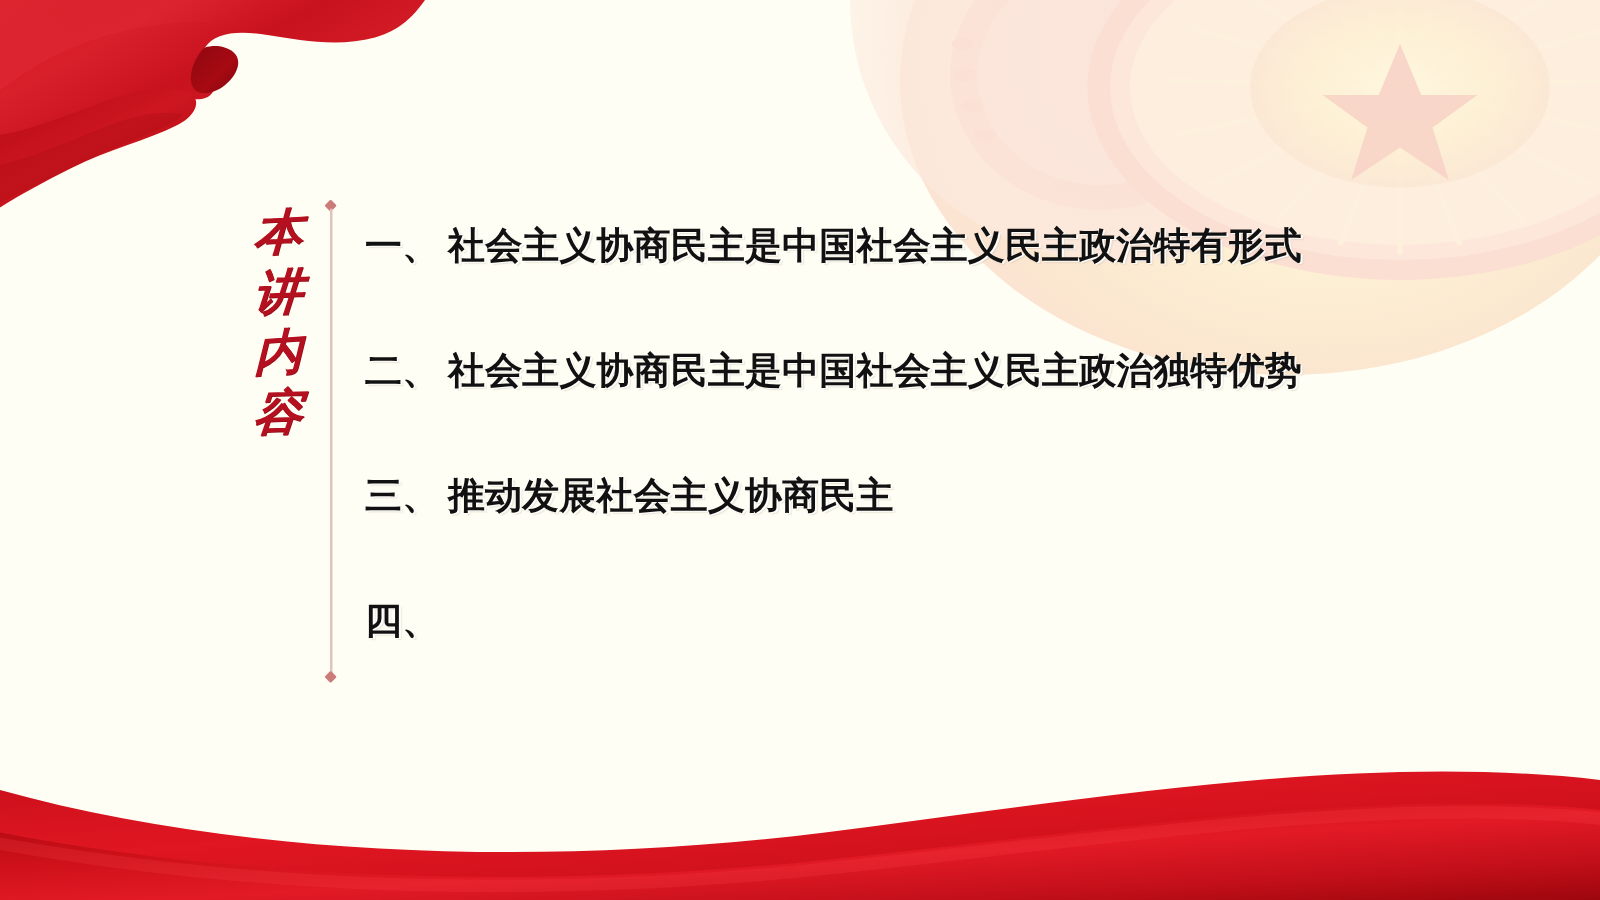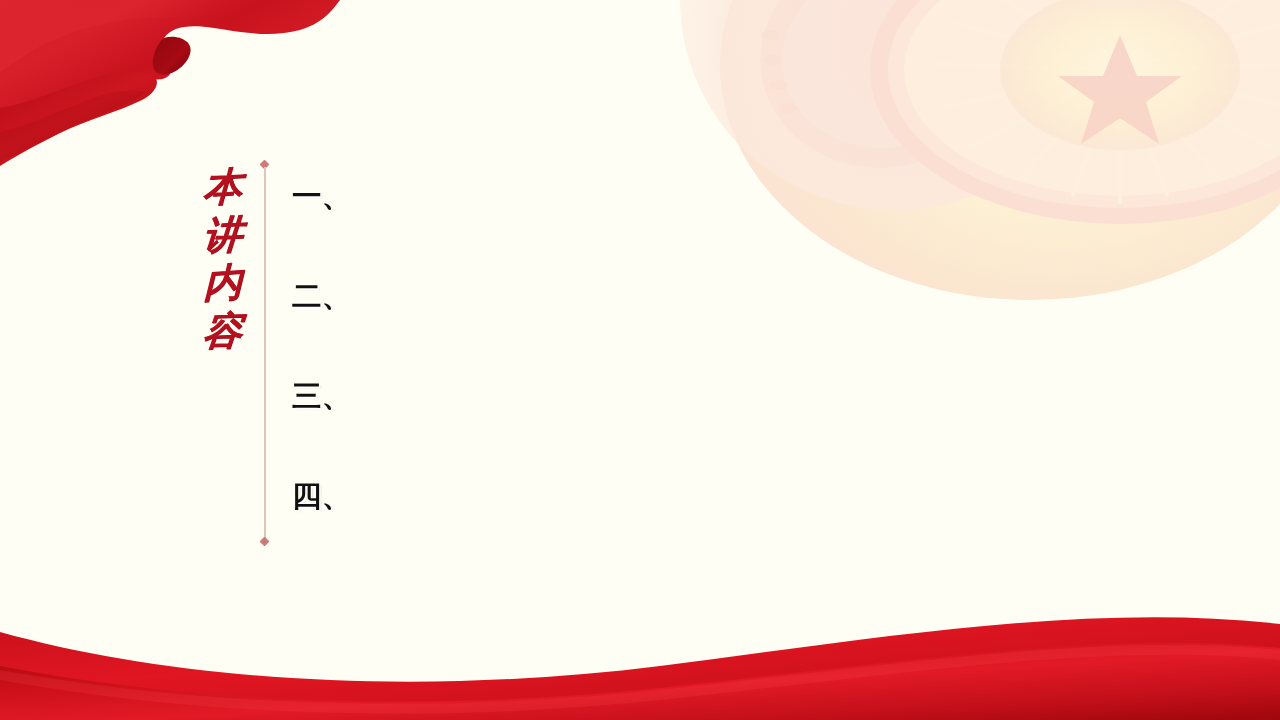--- a/index.html
+++ b/index.html
@@ -301,28 +301,31 @@
     <div class="divider">
       <div class="cap top"></div>
       <div class="rule"></div>
       <div class="cap bottom"></div>
     </div>
 
     <div class="outline">
 
       <div class="outline-item">
         <span class="oi-num">一、</span>
+        <span class="oi-text">社会主义协商民主是中国社会主义民主政治特有形式</span>
       </div>
 
       <div class="outline-item">
         <span class="oi-num">二、</span>
+        <span class="oi-text">社会主义协商民主是中国社会主义民主政治独特优势</span>
       </div>
 
       <div class="outline-item">
         <span class="oi-num">三、</span>
+        <span class="oi-text">推动发展社会主义协商民主</span>
       </div>
 
       <div class="outline-item">
         <span class="oi-num">四、</span>
       </div>
 
     </div>
   </div>
 
 </div>

